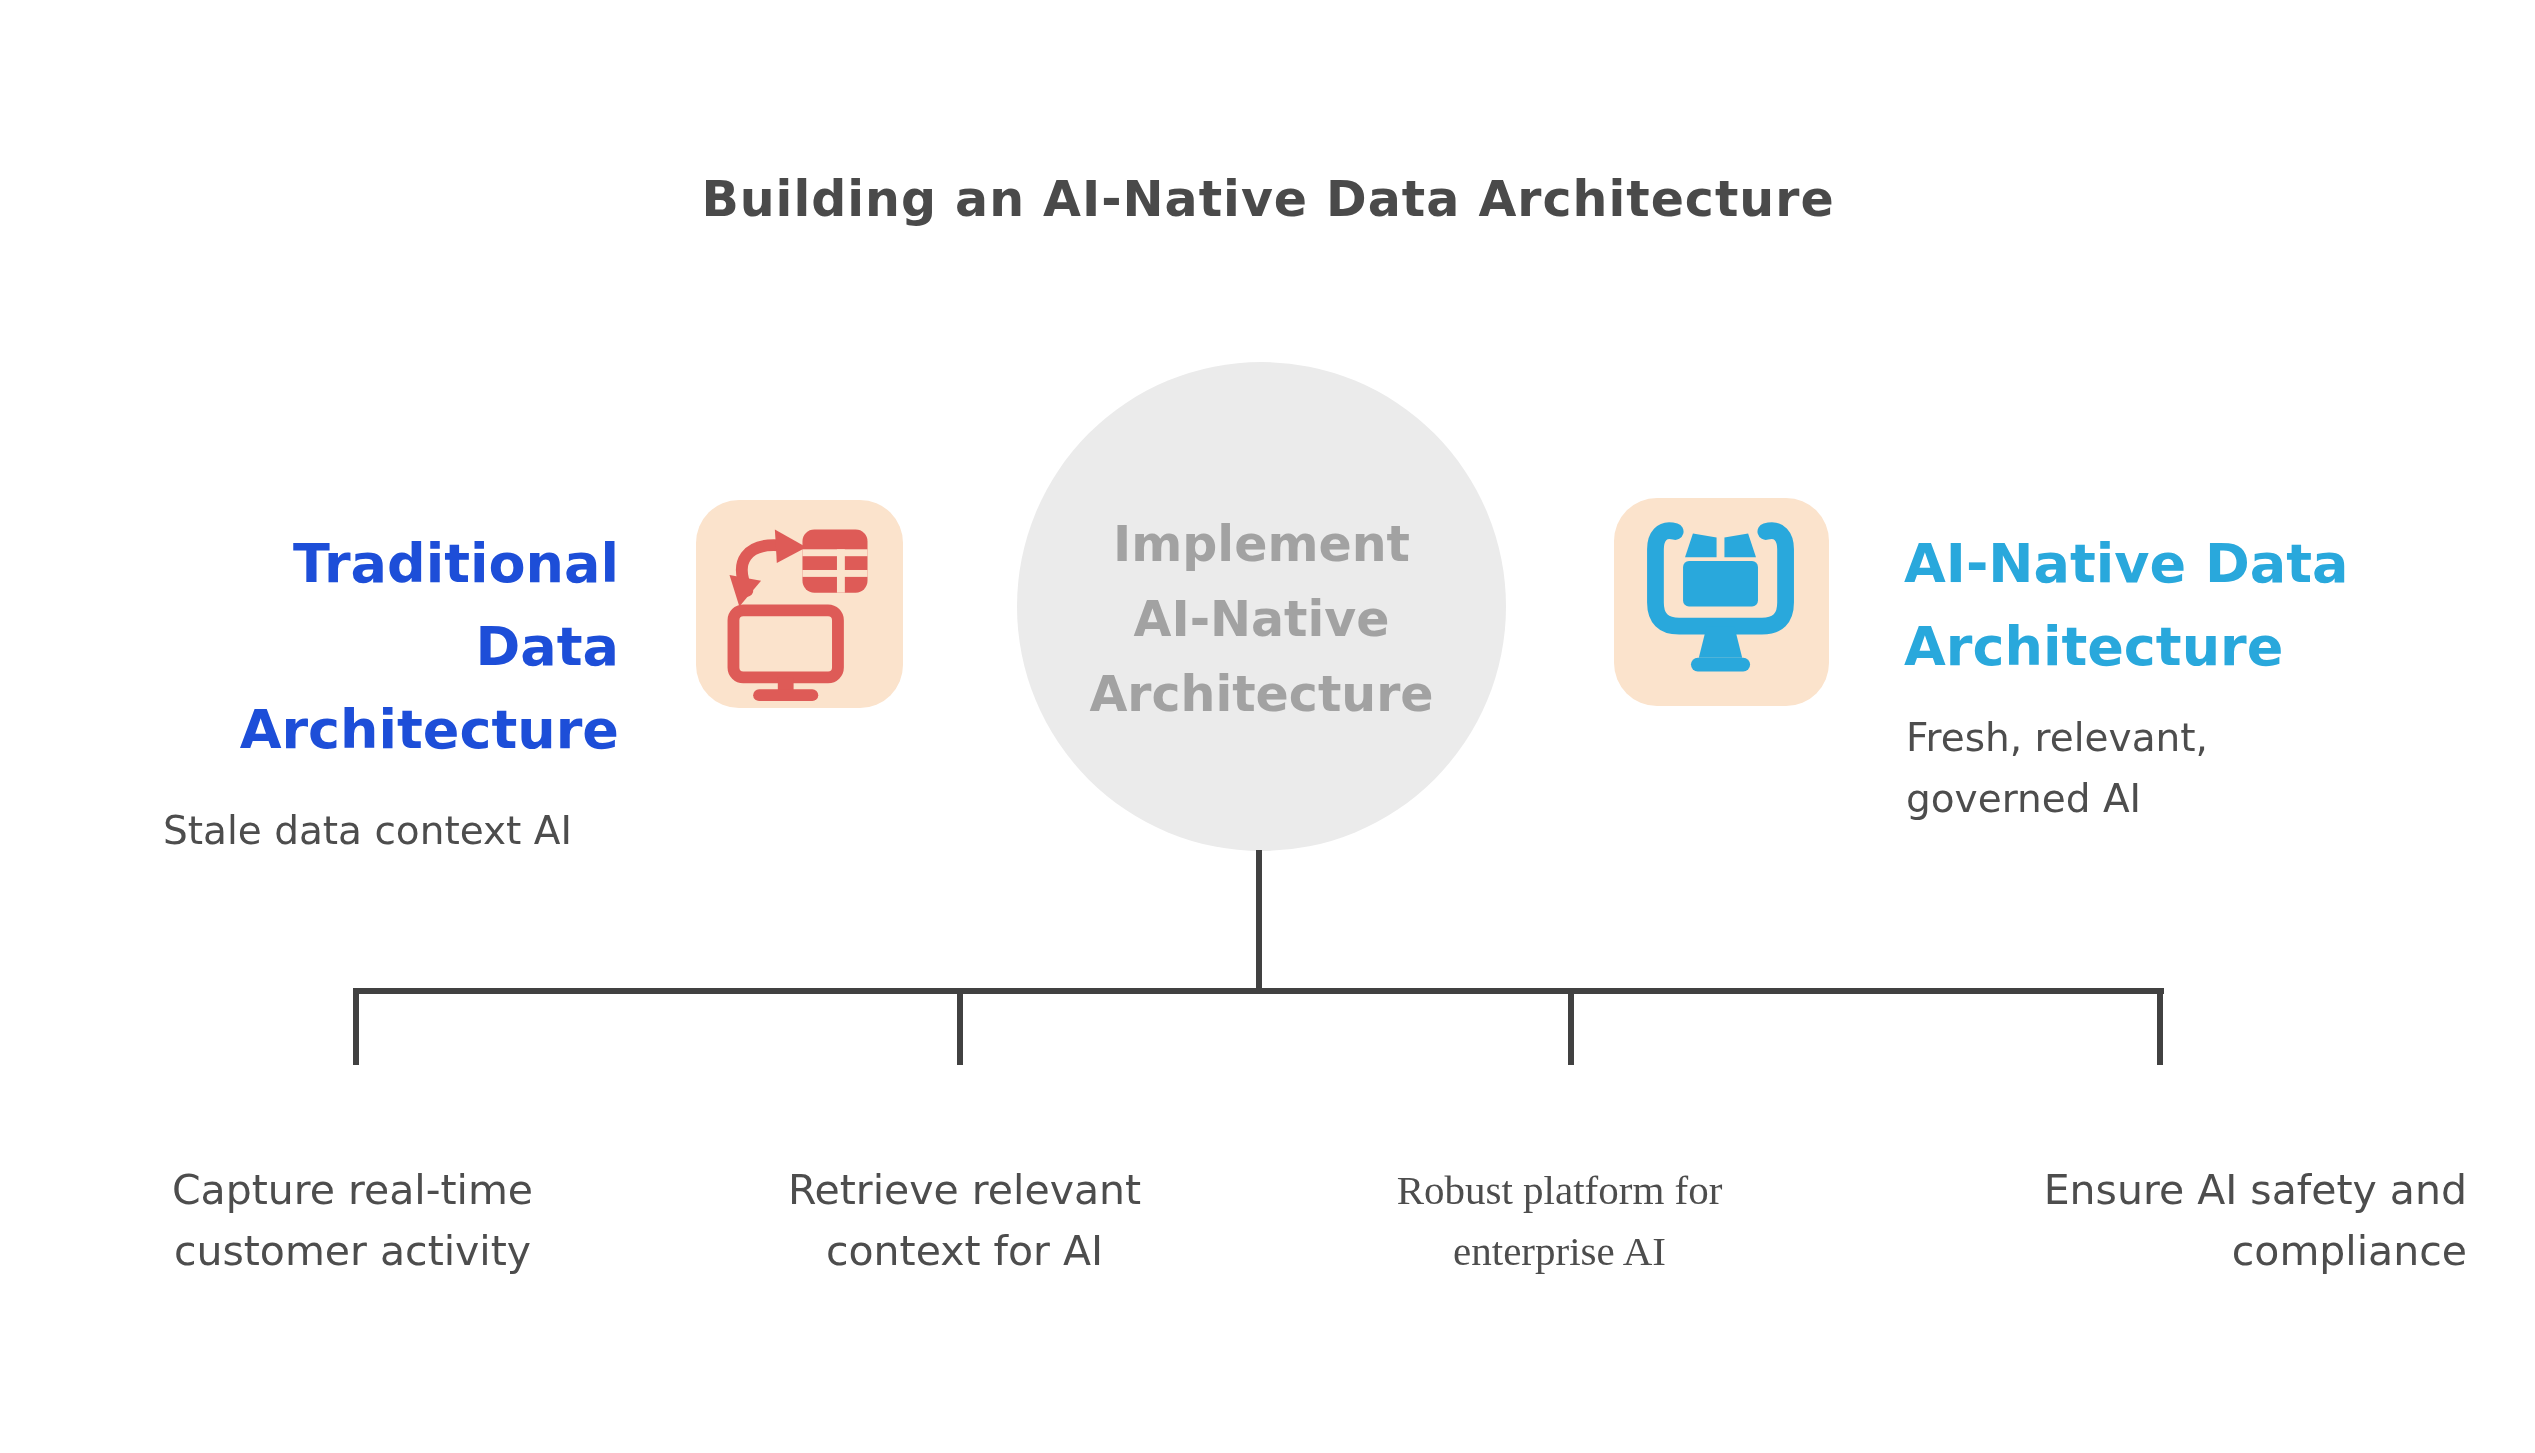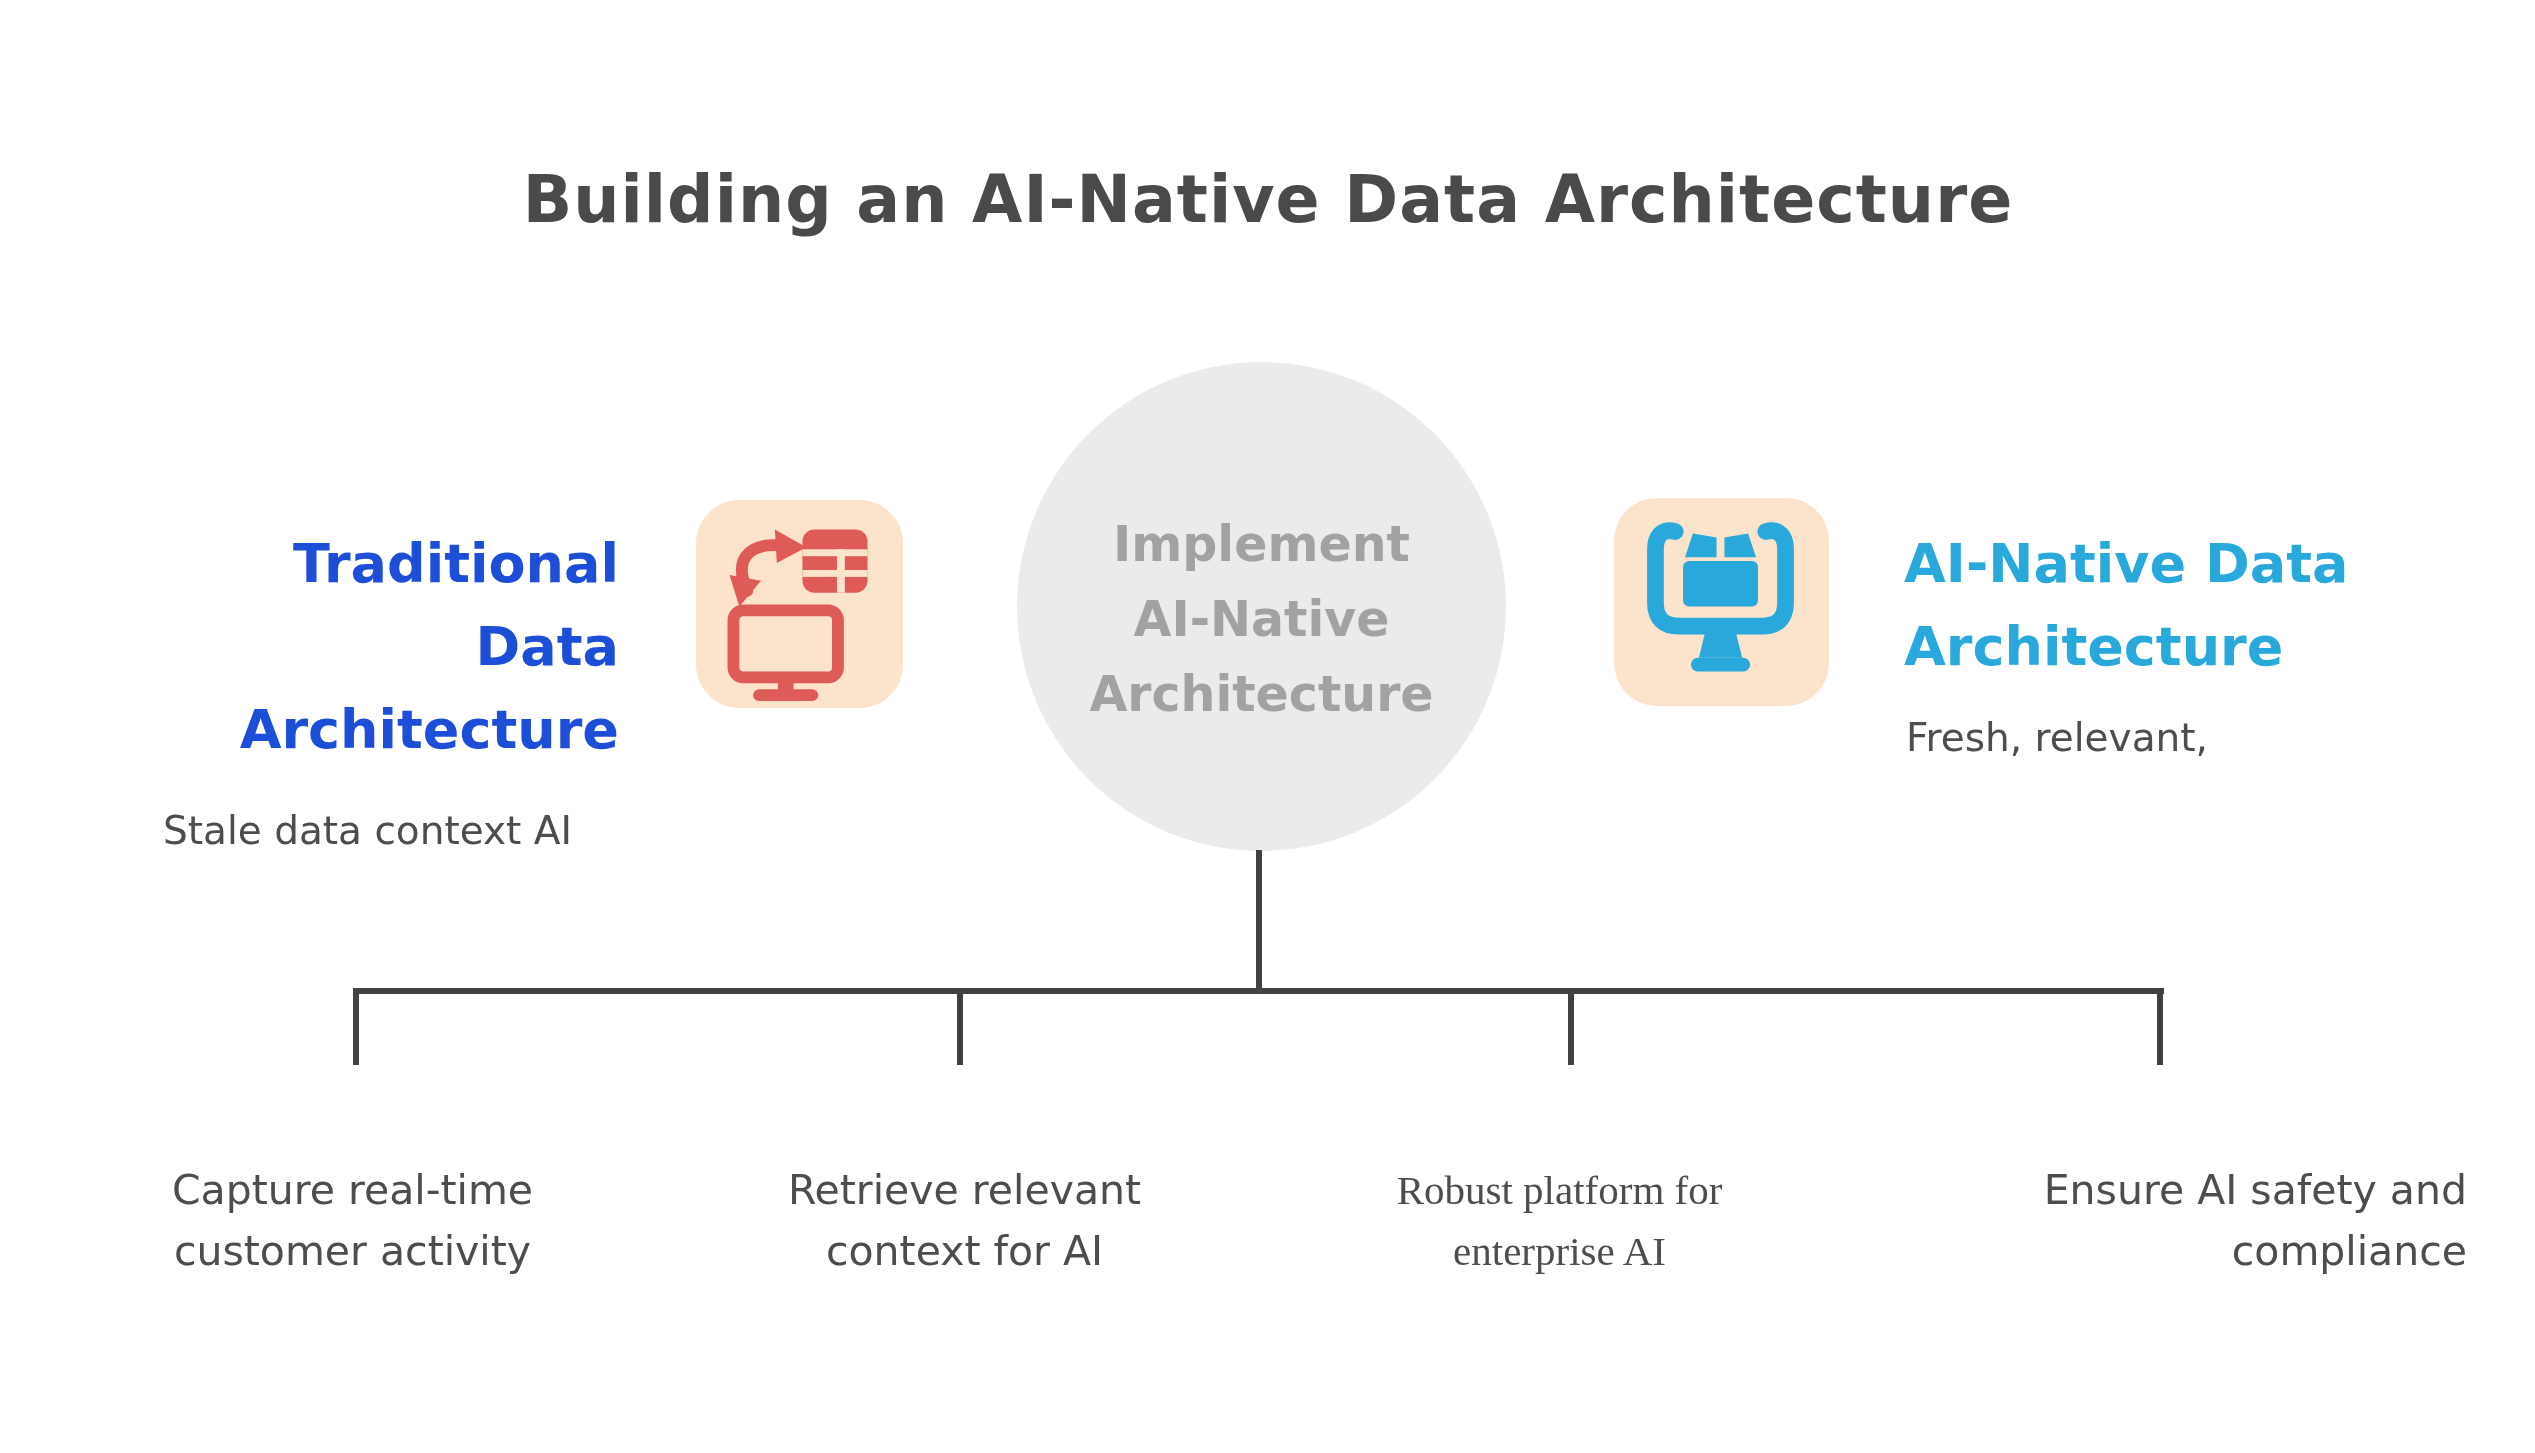--- a/index.html
+++ b/index.html
@@ -9,21 +9,21 @@
     background:#ffffff;
     font-family:"DejaVu Sans", sans-serif;
     overflow:hidden;
   }
   .abs{position:absolute;}
 
   
   .title{
     left:0;top:165px;width:2536px;
     text-align:center;
-    font-size:65px;font-weight:bold;color:#4a4a4a;
+    font-size:49px;font-weight:bold;color:#4a4a4a;
     letter-spacing:1px;line-height:69px;
     white-space:nowrap;
   }
 
   
   .heading{font-weight:bold;line-height:83px;font-size:54px;white-space:nowrap;}
   .heading-left{left:126px;top:522px;width:493px;text-align:right;color:#1d4ed8;}
   .heading-right{left:1904px;top:522px;width:552px;text-align:left;color:#29a8dc;}
 
   .subtitle{font-size:39px;line-height:61px;color:#4d4d4d;white-space:nowrap;}
@@ -128,20 +128,21 @@
       </svg>
     </span>
   </div>
 
   <div class="abs heading heading-right">
     <div>AI-Native Data</div>
     <div>Architecture</div>
   </div>
   <div class="abs subtitle subtitle-right">
     <div>Fresh, relevant,</div>
+    <div>governed AI</div>
   </div>
 
   <div class="abs line v-connector"></div>
   <div class="abs line h-bar"></div>
   <div class="abs line drop drop-1"></div>
   <div class="abs line drop drop-2"></div>
   <div class="abs line drop drop-3"></div>
   <div class="abs line drop drop-4"></div>
 
   <div class="abs branch-label branch-label-1">

